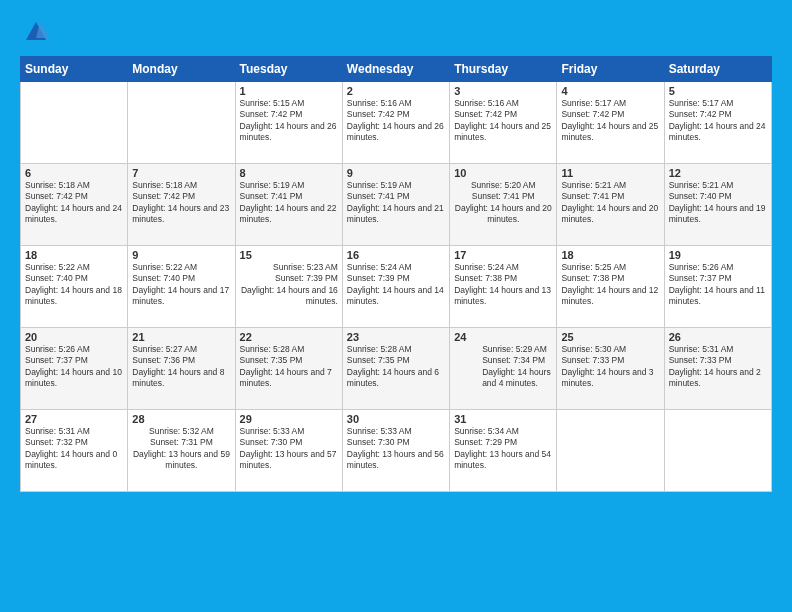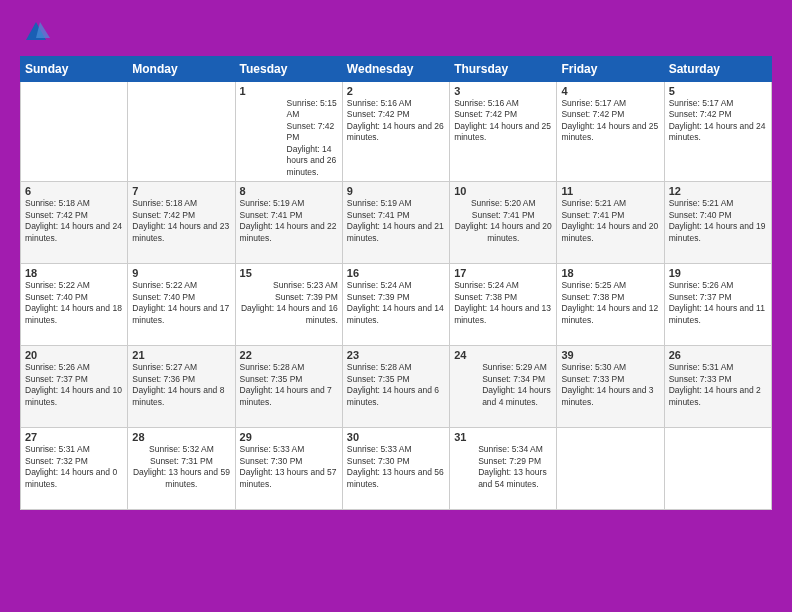--- a/index.html
+++ b/index.html
@@ -7,21 +7,21 @@
       font-family: Arial, sans-serif;
       background: #fff;
       width: 792px;
       height: 612px;
       overflow: hidden;
     }
     .page {
       width: 792px;
       height: 612px;
       padding: 18px 20px 14px 20px;
-      background: #a21caf;
+      background: #0ea5e9;
     }
     .header {
       display: flex;
       justify-content: space-between;
       align-items: flex-start;
       margin-bottom: 10px;
     }
     .logo {
       display: flex;
       align-items: center;
@@ -126,21 +126,21 @@
           <th>Friday</th>
           <th>Saturday</th>
         </tr>
     </thead>
     <tbody id="calendar-body">
     <tr>
           <td class="empty-cell"></td>
           <td class="empty-cell"></td>
           <td>
             <div class="day-number">1</div>
-            <div class="day-info" style="white-space: pre-line; margin-left: 47px;">Sunrise: 5:15 AM
+            <div class="day-info" style="white-space: pre-line;">Sunrise: 5:15 AM
 Sunset: 7:42 PM
 Daylight: 14 hours and 26 minutes.</div>
           </td>
           <td>
             <div class="day-number">2</div>
             <div class="day-info" style="white-space: pre-line;">Sunrise: 5:16 AM
 Sunset: 7:42 PM
 Daylight: 14 hours and 26 minutes.</div>
           </td>
           <td>
@@ -275,21 +275,21 @@
 Sunset: 7:35 PM
 Daylight: 14 hours and 6 minutes.</div>
           </td>
           <td>
             <div class="day-number">24</div>
             <div class="day-info" style="white-space: pre-line; margin-left: 28px;">Sunrise: 5:29 AM
 Sunset: 7:34 PM
 Daylight: 14 hours and 4 minutes.</div>
           </td>
           <td>
-            <div class="day-number">39</div>
+            <div class="day-number">25</div>
             <div class="day-info" style="white-space: pre-line;">Sunrise: 5:30 AM
 Sunset: 7:33 PM
 Daylight: 14 hours and 3 minutes.</div>
           </td>
           <td>
             <div class="day-number">26</div>
             <div class="day-info" style="white-space: pre-line;">Sunrise: 5:31 AM
 Sunset: 7:33 PM
 Daylight: 14 hours and 2 minutes.</div>
           </td>
@@ -314,21 +314,21 @@
 Daylight: 13 hours and 57 minutes.</div>
           </td>
           <td>
             <div class="day-number">30</div>
             <div class="day-info" style="white-space: pre-line;">Sunrise: 5:33 AM
 Sunset: 7:30 PM
 Daylight: 13 hours and 56 minutes.</div>
           </td>
           <td>
             <div class="day-number">31</div>
-            <div class="day-info" style="white-space: pre-line; margin-left: 24px;">Sunrise: 5:34 AM
+            <div class="day-info" style="white-space: pre-line;">Sunrise: 5:34 AM
 Sunset: 7:29 PM
 Daylight: 13 hours and 54 minutes.</div>
           </td>
           <td class="empty-cell"></td>
           <td class="empty-cell"></td>
         </tr>
       </tbody>
   </table>
 </div>
 

